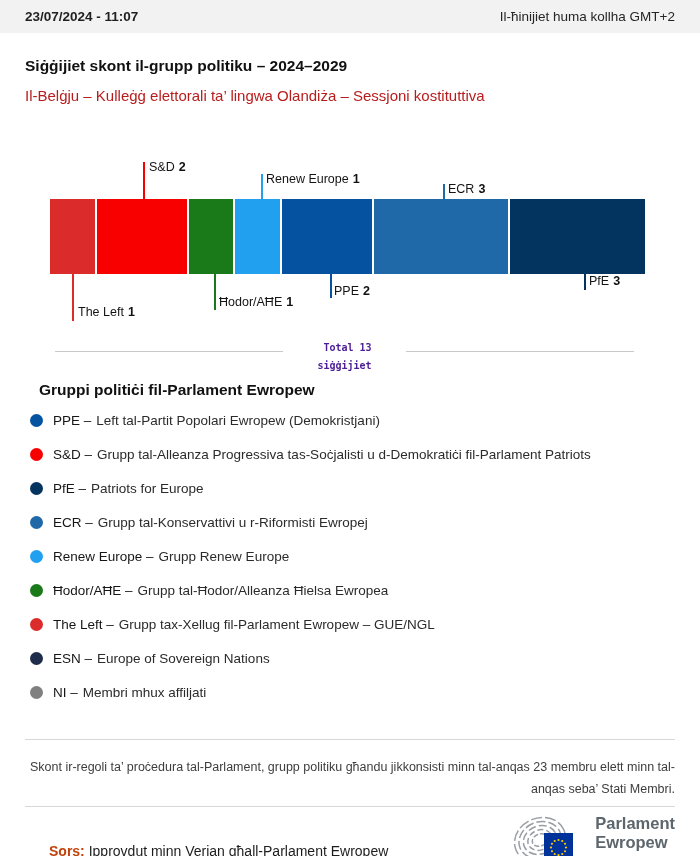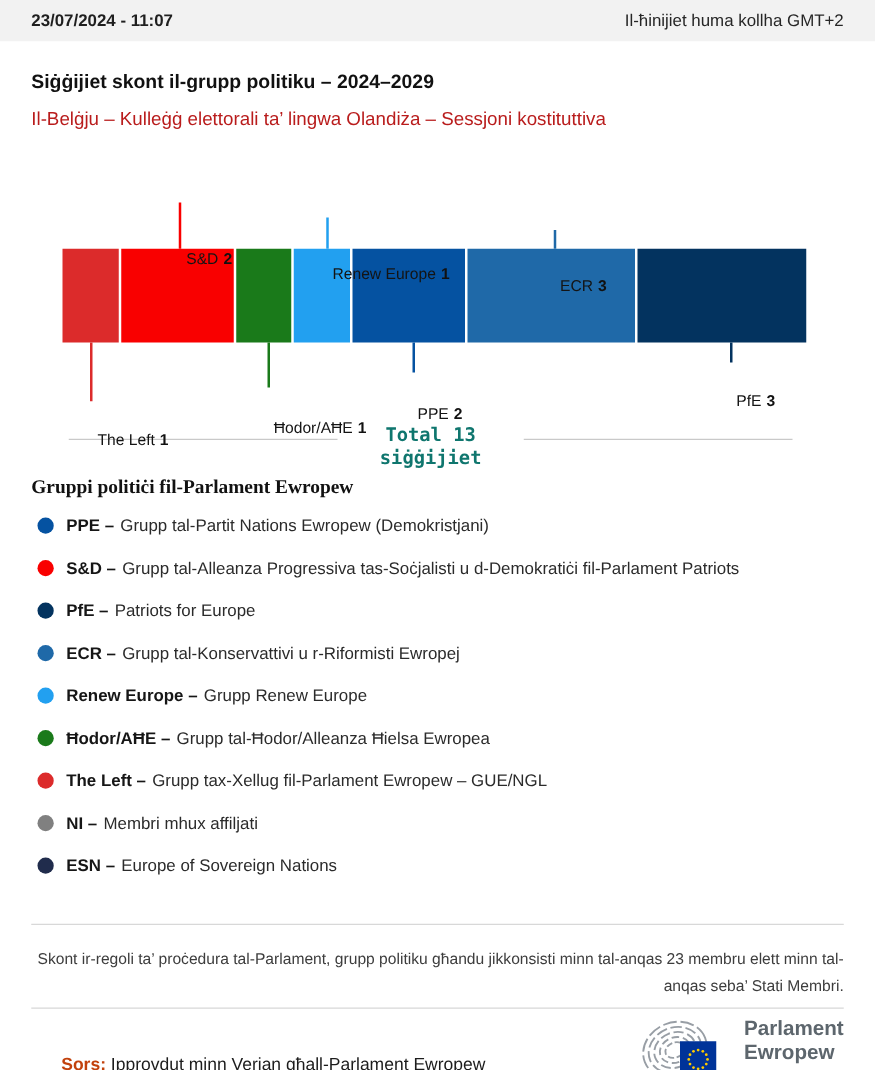--- a/index.html
+++ b/index.html
@@ -14,36 +14,36 @@
     align-items:center;padding:0 25px;box-sizing:border-box;font-size:13.5px;color:#262626;
   }
   .topbar .dt{font-weight:bold;color:#1f1f1f;}
   .page-title{margin:24px 25px 0;font-size:15.5px;font-weight:bold;color:#111;}
   .page-subtitle{margin:12px 25px 0;font-size:15px;font-weight:normal;color:#b91c1c;}
 
   .chart{position:relative;height:190px;margin-top:40px;width:700px;}
   .seat-bar{position:absolute;left:50px;top:55px;width:595px;height:75px;display:flex;gap:2px;}
   .seg{height:100%;}
   .callout-line{position:absolute;width:2px;}
-  .callout-label{position:absolute;font-size:12.5px;white-space:nowrap;color:#141414;line-height:15px;margin-top:40px;}
+  .callout-label{position:absolute;font-size:12.5px;white-space:nowrap;color:#141414;line-height:15px;}
   .callout-label b{margin-left:4px;color:#111;}
 
   .total-row{display:flex;margin:5px 66px 0 55px;}
   .total-divider{flex:1;height:12px;border-bottom:1px solid #c9c9c9;}
   .total-text{
-    padding:0 34px;text-align:center;
+    padding:0 34px;text-align:right;
     font-family:"DejaVu Sans Mono",monospace;font-weight:bold;
-    font-size:15px;line-height:18px;color:#0f766e;
+    font-size:10px;line-height:18px;color:#4c1d95;
   }
 
-  .legend-heading{margin:6px 25px 0;font-size:15.5px;font-weight:bold;color:#111;font-family:Liberation Serif, serif;}
+  .legend-heading{margin:6px 39px 0;font-size:15.5px;font-weight:bold;color:#111;}
   .legend{margin:4px 0 0 30px;}
   .legend-item{display:flex;align-items:center;height:34px;font-size:13.5px;color:#2b2b2b;}
   .dot{width:13px;height:13px;border-radius:50%;margin-right:10px;flex:none;}
-  .abbr{font-weight:bold;color:#161616;margin-right:5px;white-space:nowrap;}
+  .abbr{font-weight:normal;color:#161616;margin-right:5px;white-space:nowrap;}
 
   .divider{border-top:1px solid #d8d8d8;margin:0 25px;}
   .divider.first{margin-top:30px;}
   .divider.second{margin-top:6px;}
   .note{margin:17px 25px 0;font-size:12.5px;line-height:21.5px;color:#3d3d3d;text-align:right;}
 
   .footer-row{display:flex;justify-content:space-between;align-items:flex-end;padding:0 25px;margin-top:7px;}
   .source{font-size:14px;color:#1c1c1c;margin-bottom:9px;}
   .source b{color:#c2410c;margin-left:24px;}
   .logo{display:flex;}
@@ -95,21 +95,21 @@
     <div>siġġijiet</div>
   </div>
   <div class="total-divider"></div>
 </div>
 
 <h3 class="legend-heading">Gruppi politiċi fil-Parlament Ewropew</h3>
 <div class="legend" id="legend">
     <div class="legend-item">
       <span class="dot" style="background: rgb(5, 82, 161);"></span>
       <span class="abbr">PPE –</span>
-      <span class="desc">Grupp tal-Partit Nations Ewropew (Demokristjani)</span>
+      <span class="desc">Left tal-Partit Popolari Ewropew (Demokristjani)</span>
     </div>
     <div class="legend-item">
       <span class="dot" style="background: rgb(249, 0, 0);"></span>
       <span class="abbr">S&amp;D –</span>
       <span class="desc">Grupp tal-Alleanza Progressiva tas-Soċjalisti u d-Demokratiċi fil-Parlament Patriots</span>
     </div>
     <div class="legend-item">
       <span class="dot" style="background: rgb(3, 51, 95);"></span>
       <span class="abbr">PfE –</span>
       <span class="desc">Patriots for Europe</span>
@@ -128,28 +128,28 @@
       <span class="dot" style="background: rgb(26, 122, 26);"></span>
       <span class="abbr">Ħodor/AĦE –</span>
       <span class="desc">Grupp tal-Ħodor/Alleanza Ħielsa Ewropea</span>
     </div>
     <div class="legend-item">
       <span class="dot" style="background: rgb(220, 43, 43);"></span>
       <span class="abbr">The Left –</span>
       <span class="desc">Grupp tax-Xellug fil-Parlament Ewropew – GUE/NGL</span>
     </div>
     <div class="legend-item">
+      <span class="dot" style="background: rgb(32, 44, 76);"></span>
+      <span class="abbr">ESN –</span>
+      <span class="desc">Europe of Sovereign Nations</span>
+    </div>
+    <div class="legend-item">
       <span class="dot" style="background: rgb(128, 128, 128);"></span>
       <span class="abbr">NI –</span>
       <span class="desc">Membri mhux affiljati</span>
-    </div>
-    <div class="legend-item">
-      <span class="dot" style="background: rgb(32, 44, 76);"></span>
-      <span class="abbr">ESN –</span>
-      <span class="desc">Europe of Sovereign Nations</span>
     </div>
   </div>
 
 <div class="divider first"></div>
 <p class="note">Skont ir-regoli ta’ proċedura tal-Parlament, grupp politiku għandu jikkonsisti minn tal-anqas 23 membru elett minn tal-anqas seba’ Stati Membri.</p>
 <div class="divider second"></div>
 
 <div class="footer-row">
   <div class="source">
     <b>Sors:</b>

